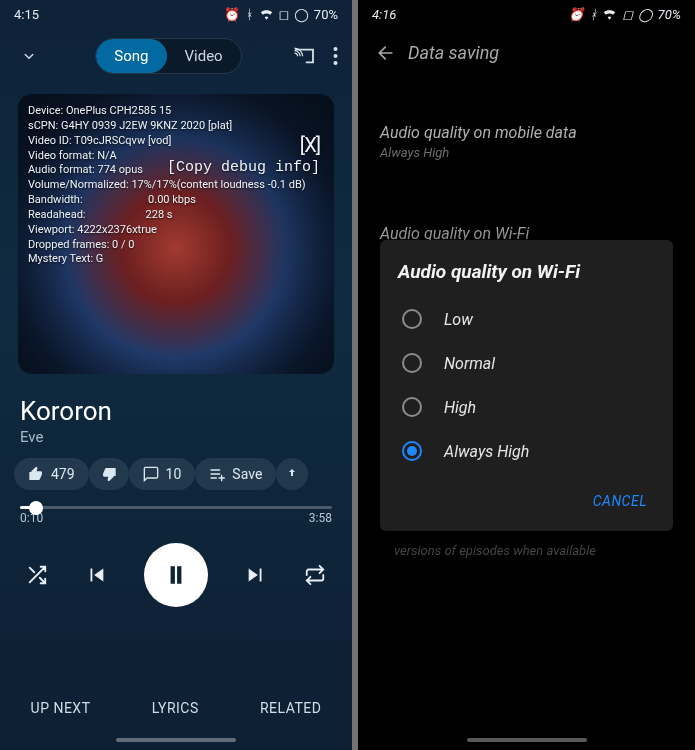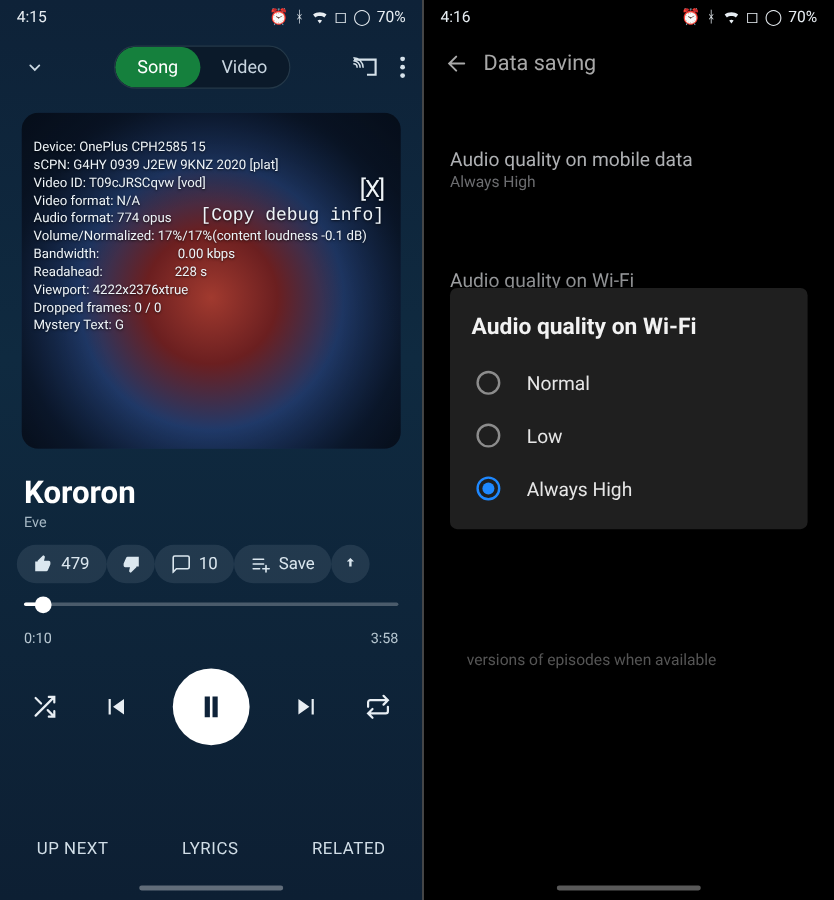--- a/index.html
+++ b/index.html
@@ -1,45 +1,45 @@
 <!DOCTYPE html>
 <html><head>
 <meta charset="utf-8">
 <style>
   * { box-sizing: border-box; margin: 0; padding: 0; font-family: -apple-system, Roboto, "Segoe UI", sans-serif; }
   body { width: 695px; height: 750px; display: flex; background: #000; }
   .phone { position: relative; height: 750px; overflow: hidden; }
   .phone.left { width: 352px; background: linear-gradient(180deg,#0e2238 0%, #0f2a40 40%, #0d1f33 100%); color:#fff; }
-  .phone.right { flex:1; background:#000; color:#fff; border-left:1px solid #737373; }
+  .phone.right { flex:1; background:#000; color:#fff; border-left:6px solid #737373;font-style:italic; }
   .statusbar { display:flex; justify-content:space-between; align-items:center; height:28px; padding:12px 14px; font-size:13px; color:#e7edf2; }
   .statusbar .icons { display:flex; gap:5px; align-items:center; font-size:13px; }
   .pill-row { display:flex; align-items:center; justify-content:space-between; padding:10px 14px 4px 14px; }
   .seg { display:flex; background:#0b1a2a; border:1px solid #243848; border-radius:22px; overflow:hidden; }
   .seg .opt { padding:8px 18px; font-size:15px; color:#c9d6e1; }
-  .seg .opt.active { background:#15803d; border-radius:22px; color:#fff; }
+  .seg .opt.active { background:#0369a1; border-radius:22px; color:#fff; }
   .hicons { display:flex; gap:18px; align-items:center; color:#d6e2ea; }
   .dropdown { color:#cbd8e2; font-size:18px; padding:6px; }
   .art-wrap { margin:16px 18px 10px 18px; border-radius:14px; overflow:hidden; height:280px; position:relative; background:radial-gradient(circle at 50% 55%, #a13a2f 0%, #6b1f20 25%, #203a6a 50%, #0e1f3a 75%, #09162a 100%); }
   .art-wrap::after{content:"";position:absolute;inset:0;background:radial-gradient(circle at 50% 60%,transparent 40%, rgba(0,0,0,0.4) 80%);}
-  .debug { position:absolute; top:10px; left:10px; right:10px; font-size:11px; line-height:1.35; color:#eef4f8; text-shadow:0 1px 2px rgba(0,0,0,0.7); z-index:2;margin-top:12px;}
+  .debug { position:absolute; top:10px; left:10px; right:10px; font-size:11px; line-height:1.35; color:#eef4f8; text-shadow:0 1px 2px rgba(0,0,0,0.7); z-index:2;}
   .debug .row{white-space:nowrap;}
   .debug .xbtn{position:absolute;right:4px;top:28px;font-size:20px;letter-spacing:-1px;}
   .debug .copy{position:absolute;right:4px;top:54px;font-size:15px;font-family:Liberation Mono, monospace;}
   .title { padding:12px 20px 2px 20px; }
-  .title h1{font-size:26px;font-weight:700;}
-  .title .artist{font-size:12px;color:#a6b8c4;margin-top:2px;}
+  .title h1{font-size:26px;font-weight:400;}
+  .title .artist{font-size:15px;color:#a6b8c4;margin-top:2px;}
   .chips { display:flex; gap:0; padding:10px 14px; }
   .chip { display:flex; align-items:center; gap:7px; background:rgba(180,200,215,0.12); border-radius:22px; padding:8px 14px; font-size:14px; color:#dbe7ef; white-space:nowrap;}
   .chip.small{padding:8px 12px;}
   .chip.last{padding:8px 10px;}
   .seekwrap{padding:6px 20px 0 20px;}
   .seek{position:relative;height:3px;background:rgba(255,255,255,0.25);border-radius:2px;}
   .seek .prog{position:absolute;left:0;top:0;height:100%;width:5%;background:#fff;border-radius:2px;}
   .seek .knob{position:absolute;left:5%;top:50%;width:14px;height:14px;border-radius:50%;background:#fff;transform:translate(-50%,-50%);}
-  .times{display:flex;justify-content:space-between;font-size:12px;color:#b6c6d0;margin-top:20px;gap:36px;}
+  .times{display:flex;justify-content:space-between;font-size:12px;color:#b6c6d0;margin-top:2px;gap:36px;}
   .controls{display:flex;align-items:center;justify-content:space-between;padding:18px 26px;}
   .cbtn{color:#e8eef3;display:flex;align-items:center;justify-content:center;}
   .playbtn{width:64px;height:64px;border-radius:50%;background:#fff;color:#0e2238;display:flex;align-items:center;justify-content:center;}
   .bottom-tabs{position:absolute;bottom:34px;left:0;right:0;display:flex;justify-content:space-around;font-size:14px;letter-spacing:0.5px;color:#d1dee7;}
   .gesture{position:absolute;bottom:8px;left:50%;transform:translateX(-50%);width:120px;height:4px;border-radius:4px;background:rgba(255,255,255,0.35);}
   
   .settings-header{display:flex;align-items:center;gap:12px;padding:14px 18px 10px 18px;color:#a9a9a9;font-size:18px;}
   .sitem{padding:14px 22px;}
   .sitem .lab{font-size:16px;color:#aeb0b3;margin-top:36px;}
   .sitem .sub{font-size:13px;color:#6c6d70;margin-top:3px;}
@@ -246,26 +246,33 @@
     <div class="lab">Audio quality on Wi-Fi</div>
     <div class="sub">Always High</div>
   </div>
 
   <div class="obscured">versions of episodes when available</div>
 
   <div class="dialog">
     <h2>Audio quality on Wi-Fi</h2>
     <div class="radio-row">
       <span class="radio"></span>
+      <span>Low</span>
+    </div>
+    <div class="radio-row">
+      <span class="radio"></span>
       <span>Normal</span>
     </div>
     <div class="radio-row">
       <span class="radio"></span>
-      <span>Low</span>
+      <span>High</span>
     </div>
     <div class="radio-row">
       <span class="radio sel"></span>
       <span>Always High</span>
     </div>
+    <div class="dialog-actions">
+      <span class="btn">CANCEL</span>
+    </div>
   </div>
 
   <div class="gesture"></div>
 </div>
 
 </body></html>

